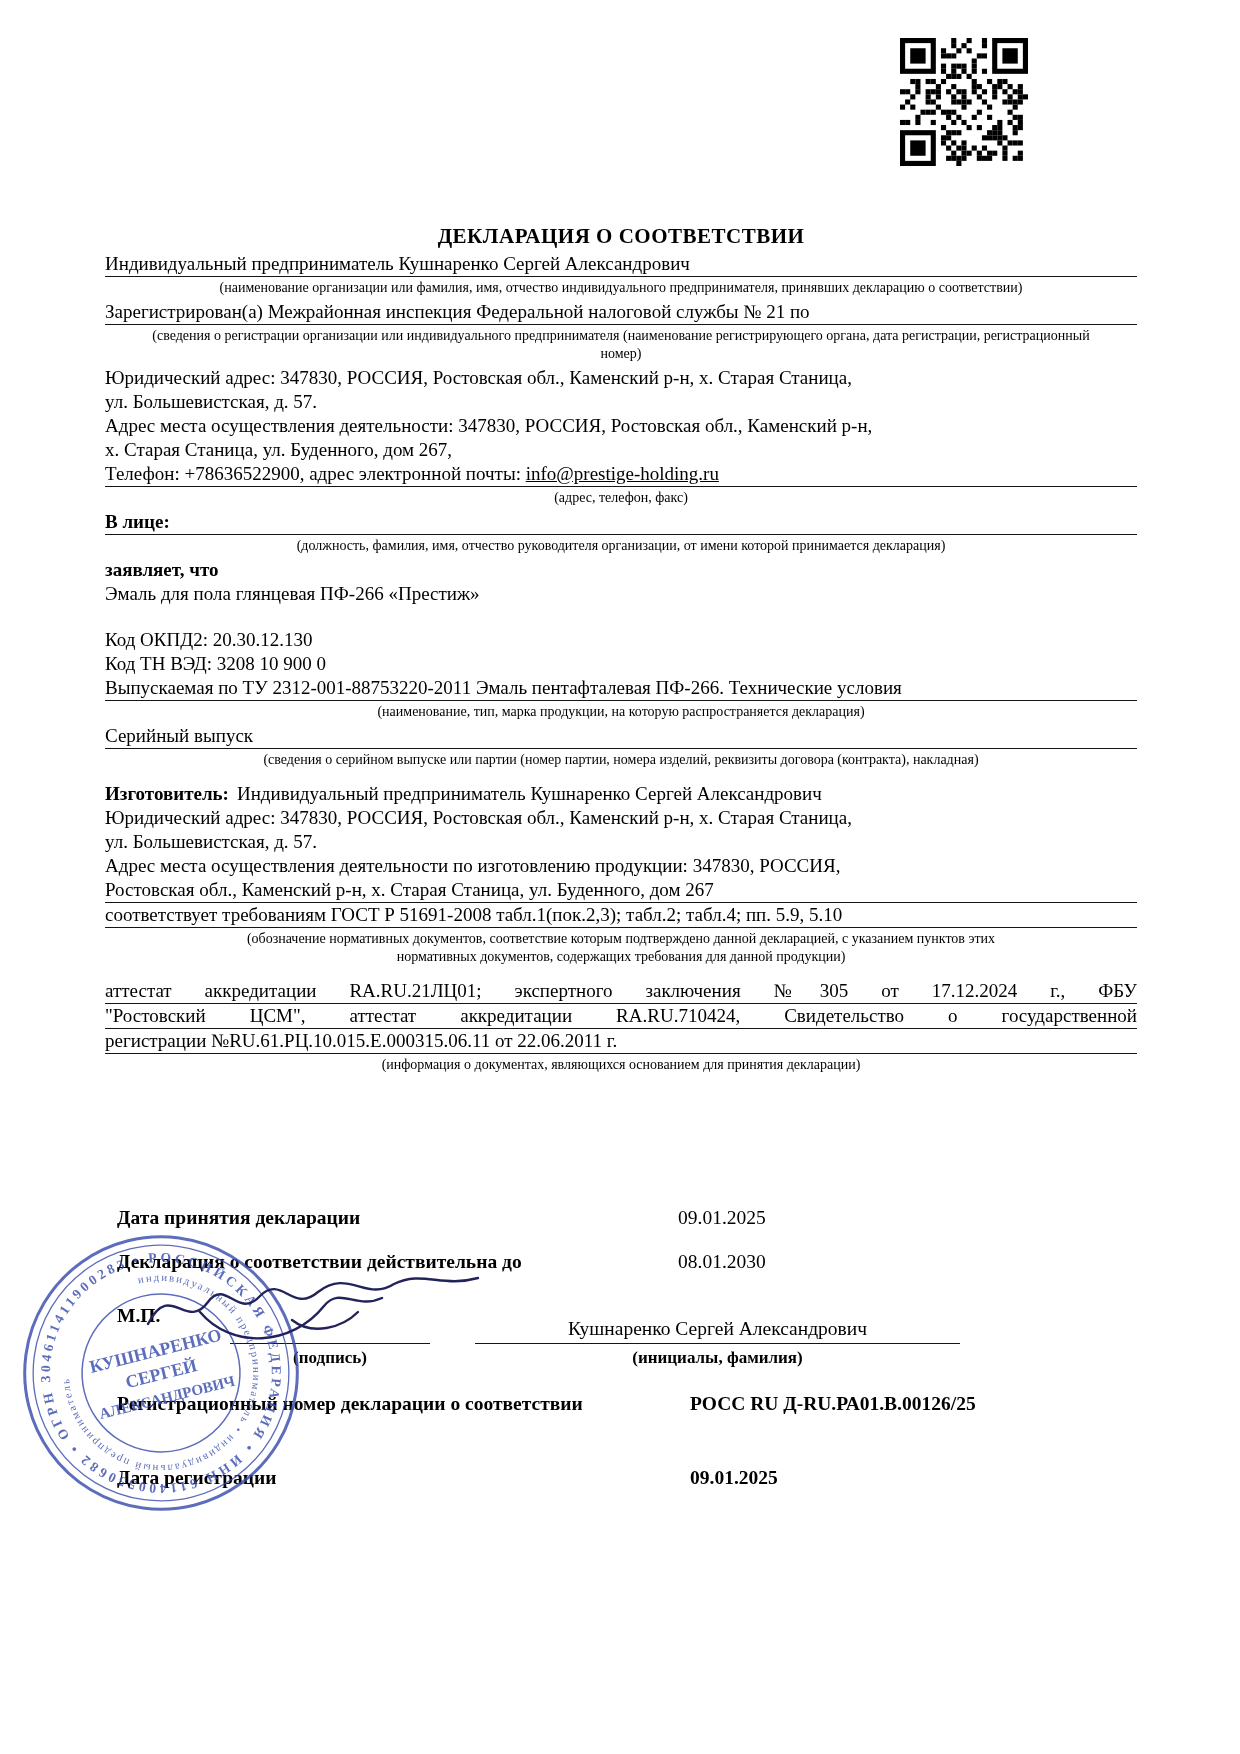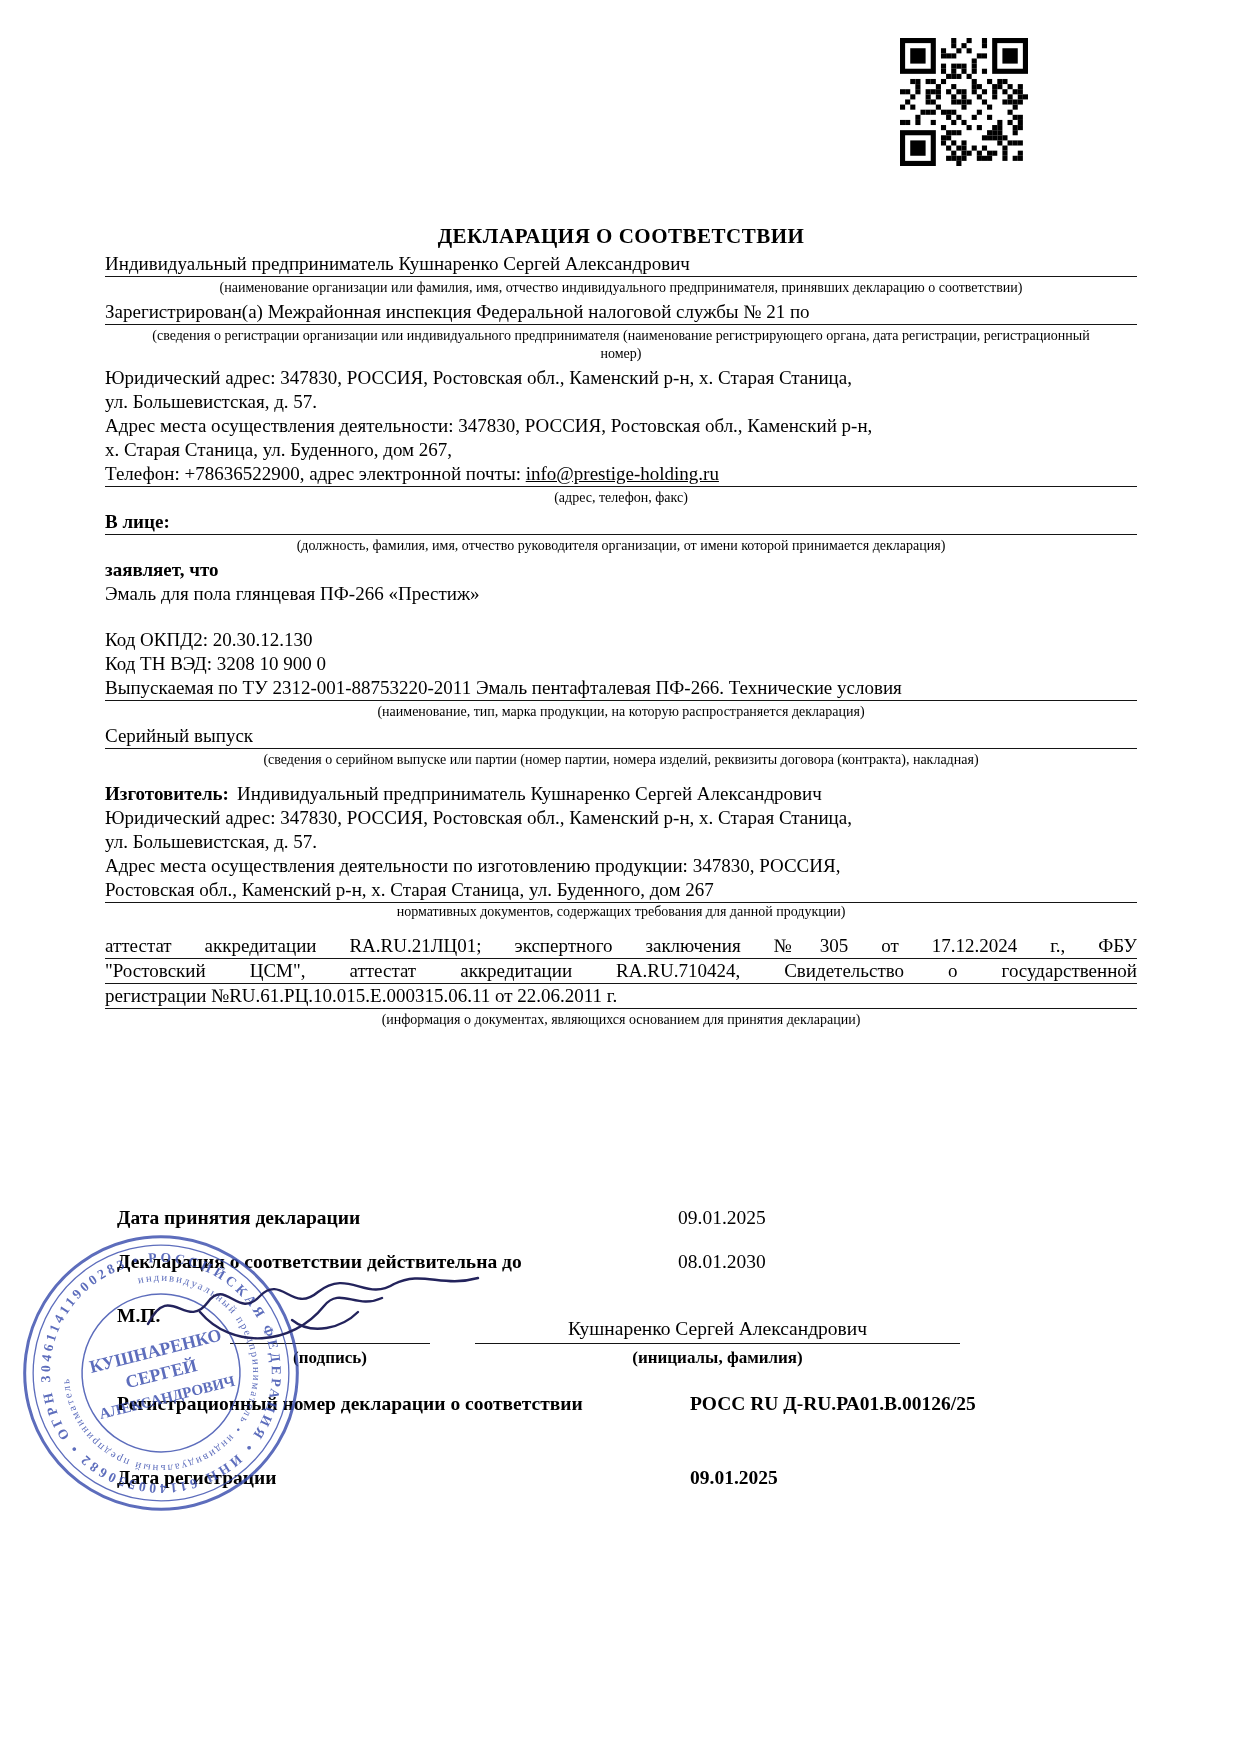--- a/index.html
+++ b/index.html
@@ -267,20 +267,22 @@
 
   <div class="t row">
     <span class="b lbl">Изготовитель:</span>
     <span class="val">Индивидуальный предприниматель Кушнаренко Сергей Александрович</span>
   </div>
   <div class="t">Юридический адрес: 347830, РОССИЯ, Ростовская обл., Каменский р-н, х. Старая Станица,</div>
   <div class="t">ул. Большевистская, д. 57.</div>
   <div class="t">Адрес места осуществления деятельности по изготовлению продукции: 347830, РОССИЯ,</div>
   <div class="t u">Ростовская обл., Каменский р-н, х. Старая Станица, ул. Буденного, дом 267</div>
 
+  <div class="t u">соответствует требованиям ГОСТ Р 51691-2008 табл.1(пок.2,3); табл.2; табл.4; пп. 5.9, 5.10</div>
+  <div class="cap" style="padding-bottom:0">(обозначение нормативных документов, соответствие которым подтверждено данной декларацией, с указанием пунктов этих</div>
   <div class="cap" style="padding-top:0">нормативных документов, содержащих требования для данной продукции)</div>
 
   <div class="gap-s"></div>
 
   <div class="t u just">аттестат аккредитации RA.RU.21ЛЦ01; экспертного заключения №305 от 17.12.2024 г., ФБУ</div>
   <div class="t u just">"Ростовский ЦСМ", аттестат аккредитации RA.RU.710424, Свидетельство о государственной</div>
   <div class="t u">регистрации №RU.61.РЦ.10.015.Е.000315.06.11 от 22.06.2011 г.</div>
   <div class="cap">(информация о документах, являющихся основанием для принятия декларации)</div>
 
 </div>

